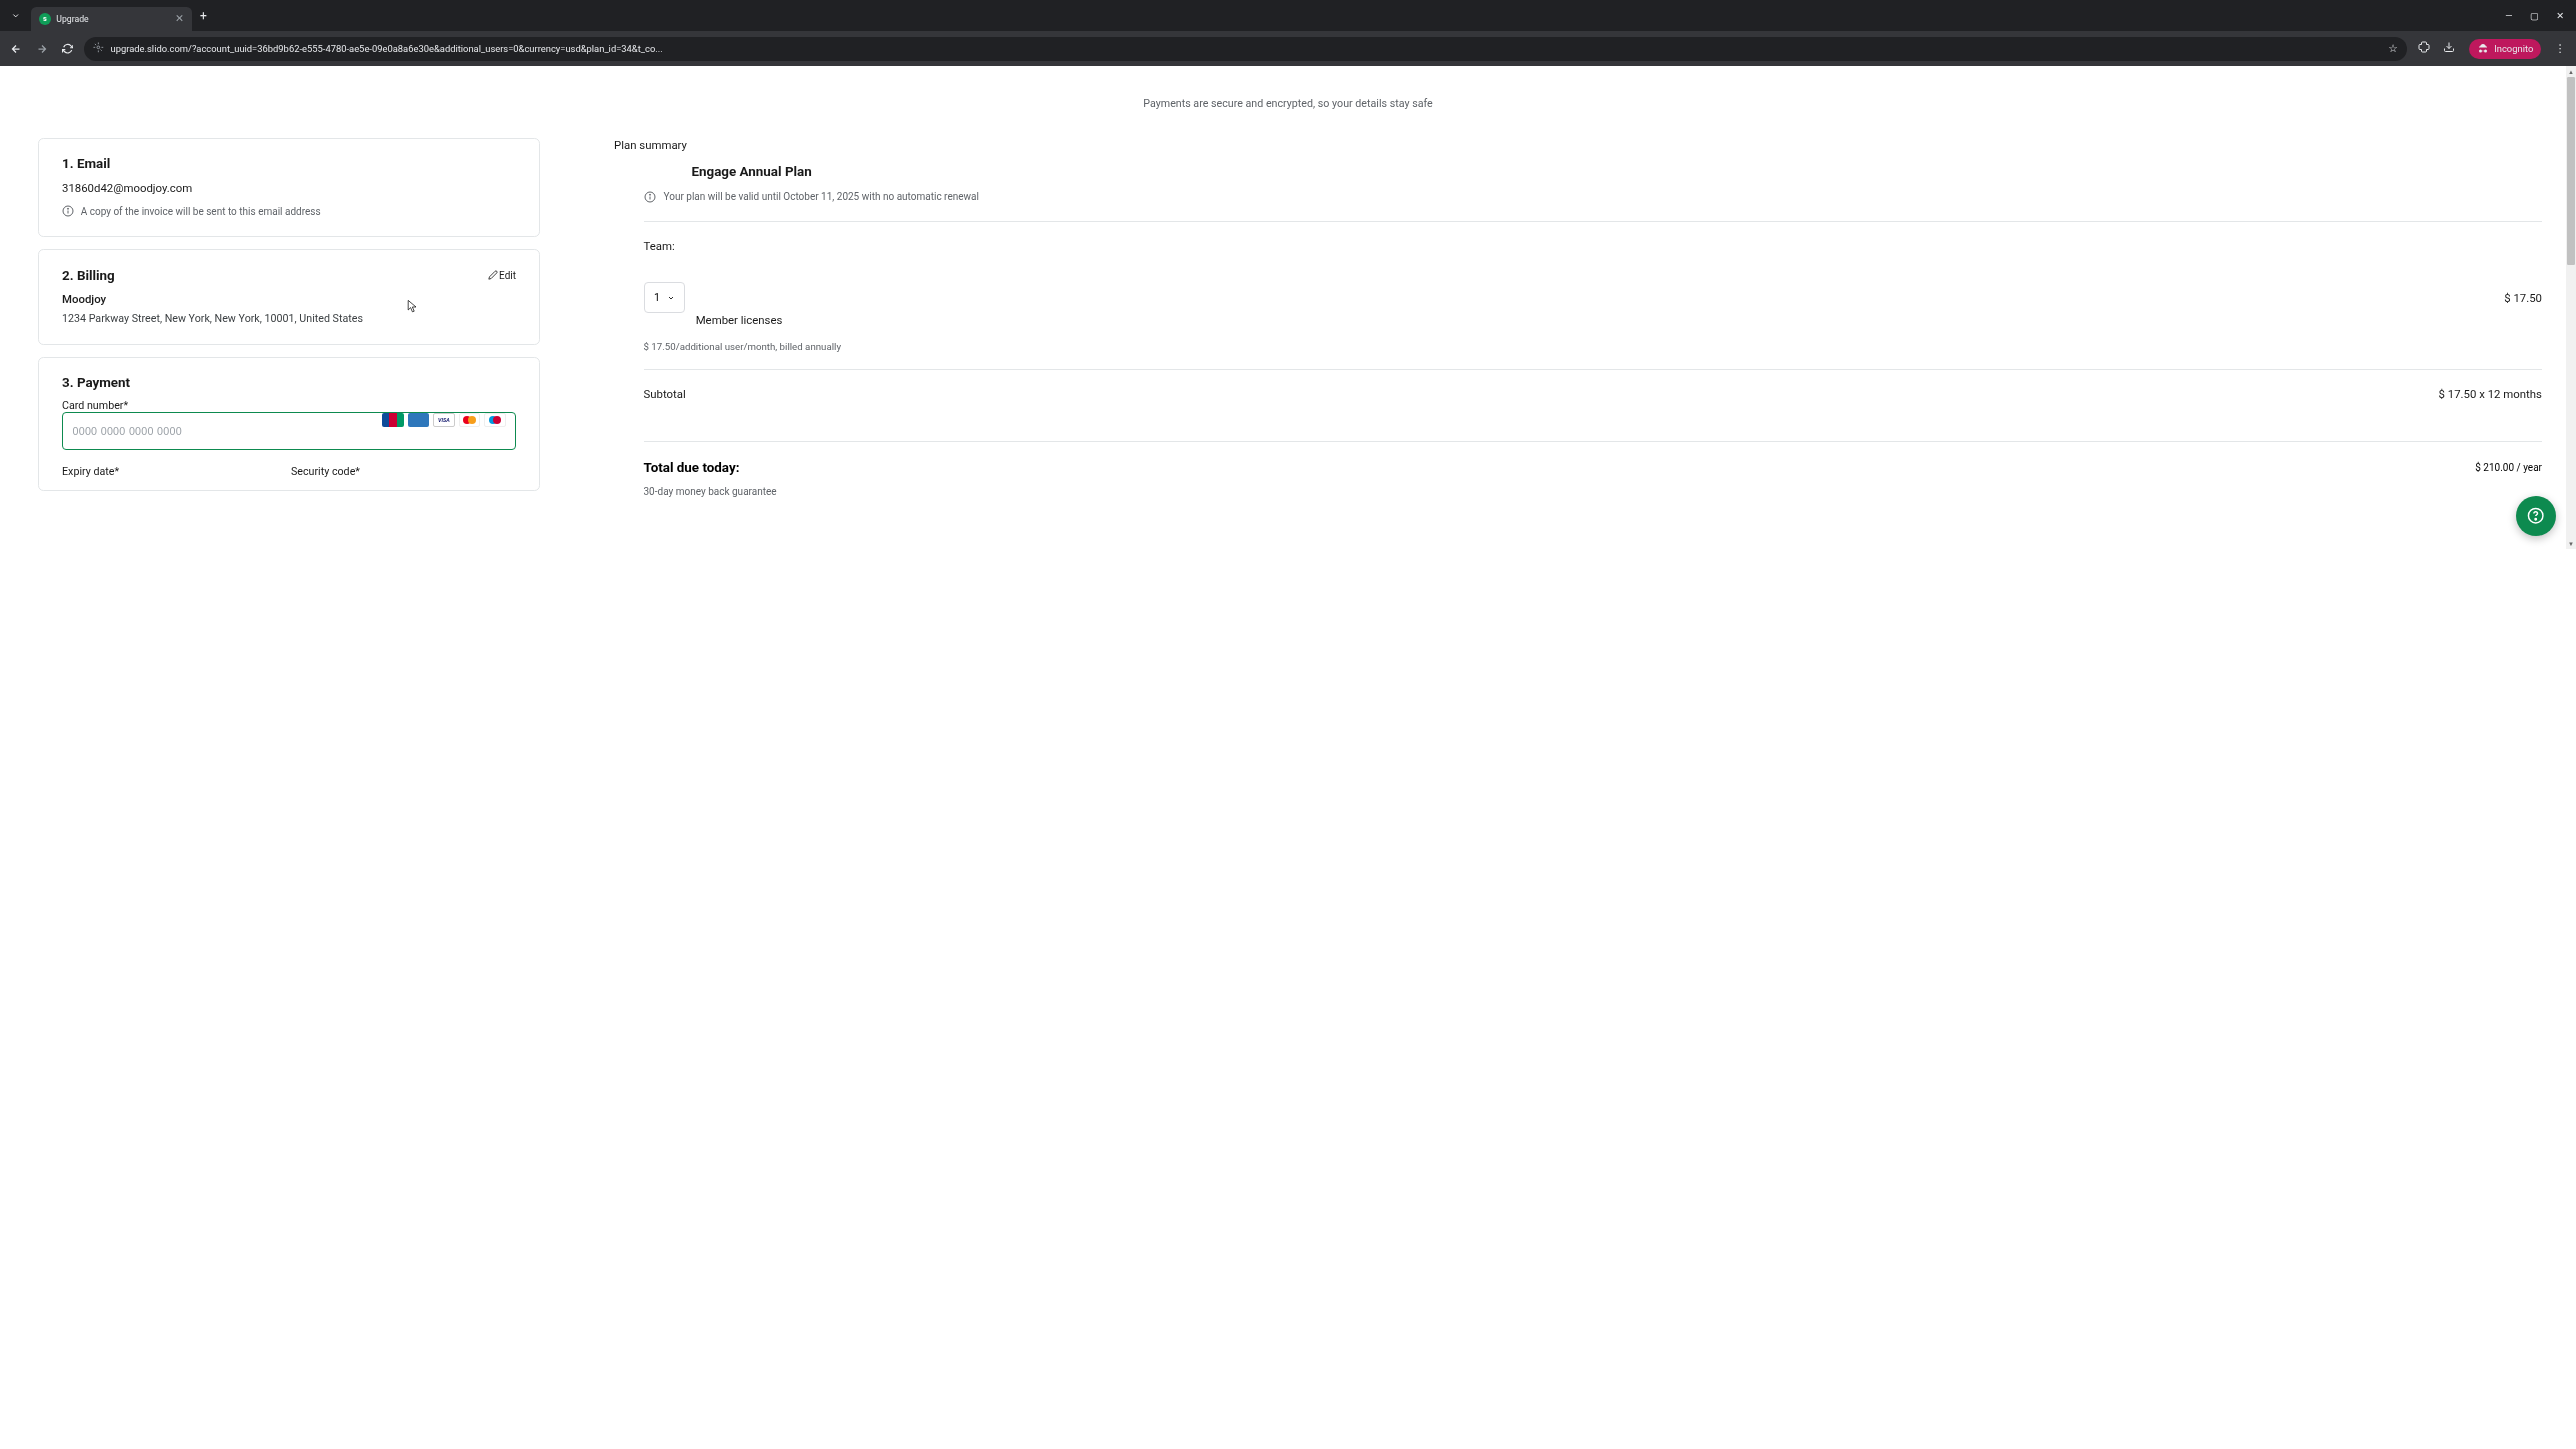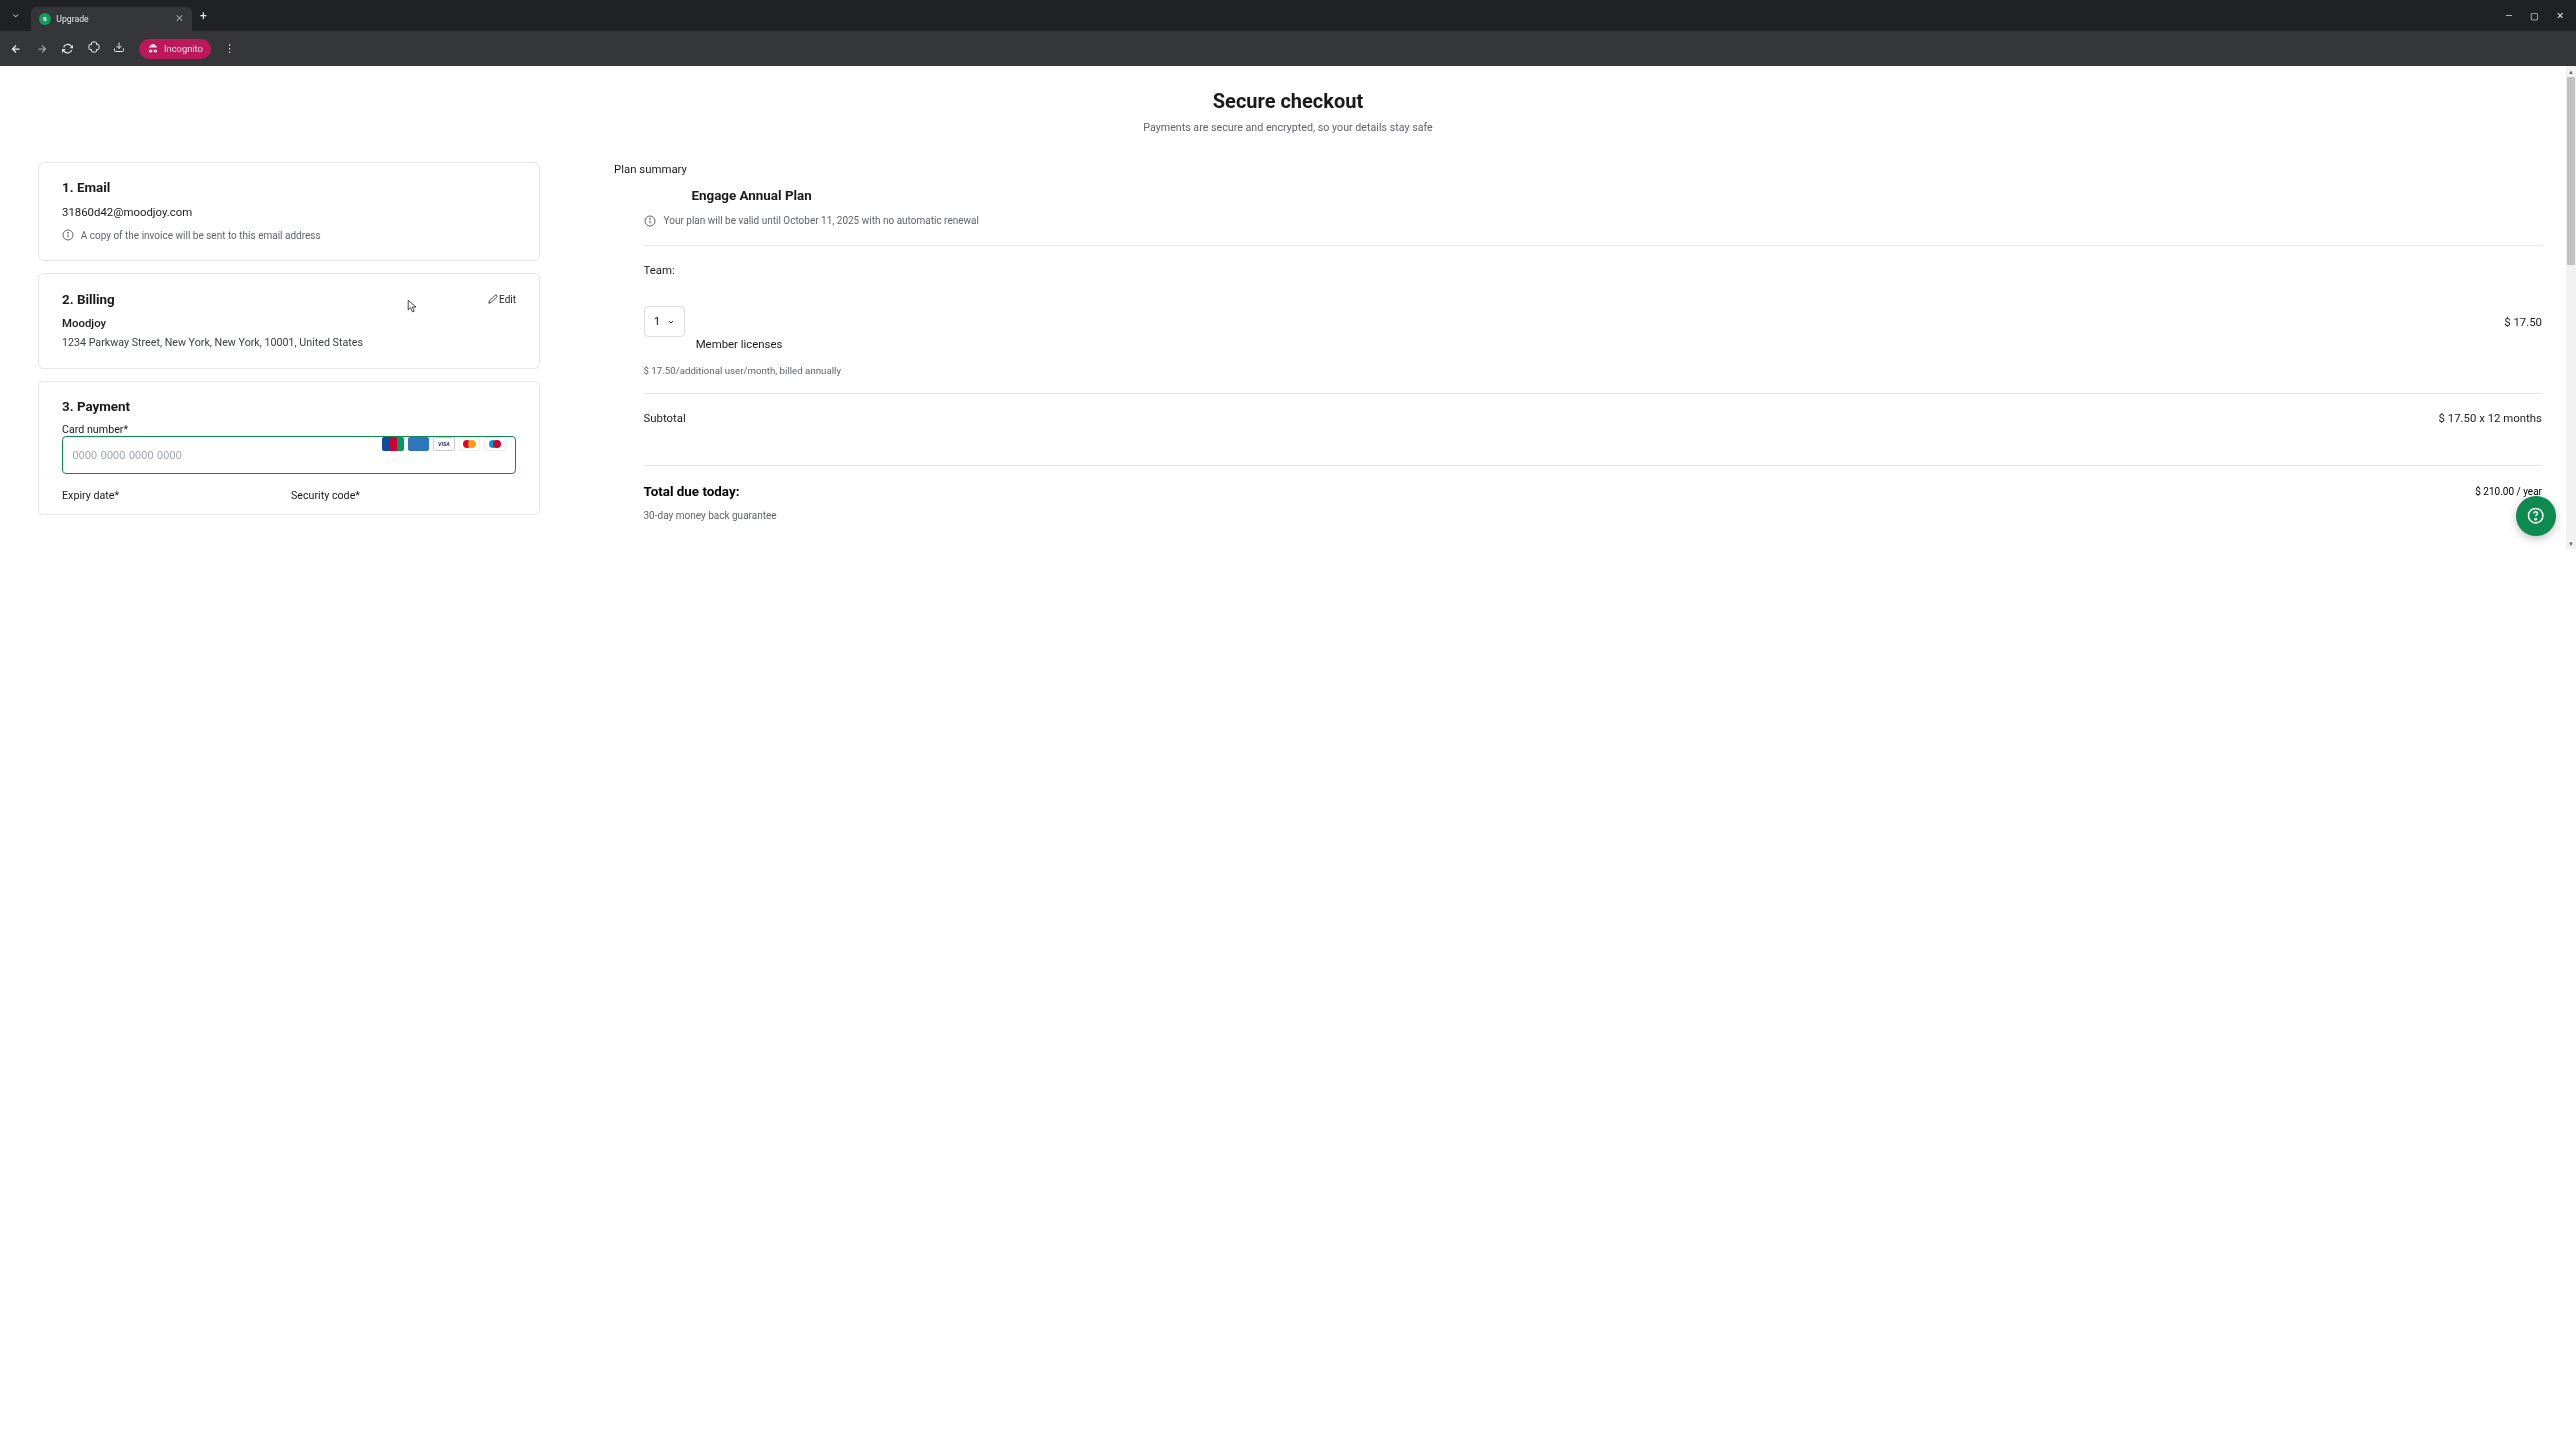--- a/index.html
+++ b/index.html
@@ -132,20 +132,30 @@
       <svg width="12" height="12" viewBox="0 0 24 24" fill="none" stroke="currentColor" stroke-width="2.5">
           <path d="M5 12h14M12 5l7 7-7 7"></path>
         </svg>
     </div>
     <div class="nav-btn active">
       <svg width="11.4" height="11.4" viewBox="0 0 24 24" fill="none" stroke="currentColor" stroke-width="2.5">
           <path d="M23 4v6h-6M1 20v-6h6"></path>
           <path d="M3.51 9a9 9 0 0114.85-3.36L23 10M1 14l4.64 4.36A9 9 0 0020.49 15"></path>
         </svg>
     </div>
+    <div class="urlbox">
+      <span class="lock">
+        <svg width="10.7" height="10.7" viewBox="0 0 24 24" fill="none" stroke="currentColor" stroke-width="2">
+            <circle cx="12" cy="12" r="3"></circle>
+            <path d="M12 1v4M12 19v4M4.22 4.22l2.83 2.83M16.95 16.95l2.83 2.83M1 12h4M19 12h4"></path>
+          </svg>
+      </span>
+      <span class="url-text">upgrade.slido.com/?account_uuid=36bd9b62-e555-4780-ae5e-09e0a8a6e30e&amp;additional_users=0&amp;currency=usd&amp;plan_id=34&amp;t_co...</span>
+      <span class="url-star">☆</span>
+    </div>
     <div class="right-icons">
       <span>
         <svg width="12" height="12" viewBox="0 0 24 24" fill="none" stroke="currentColor" stroke-width="2">
             <path d="M20 7h-3V4a2 2 0 00-2-2H9a2 2 0 00-2 2v3H4a2 2 0 00-2 2v6a2 2 0 002 2h3v3a2 2 0 002 2h6a2 2 0 002-2v-3h3a2 2 0 002-2V9a2 2 0 00-2-2z"></path>
           </svg>
       </span>
       <span>
         <svg width="12" height="12" viewBox="0 0 24 24" fill="none" stroke="currentColor" stroke-width="2">
             <path d="M21 15v4a2 2 0 01-2 2H5a2 2 0 01-2-2v-4M7 10l5 5 5-5M12 15V3"></path>
           </svg>
@@ -157,21 +167,20 @@
         <span>Incognito</span>
       </div>
       <span>⋮</span>
     </div>
   </div>
 </div>
 
 <div class="page">
 
   <div class="header">
-    <div class="h1">Secure checkout</div>
     <div class="sub">Payments are secure and encrypted, so your details stay safe</div>
   </div>
 
   <div class="content">
     <div class="left">
 
       <div class="card">
         <div class="step-title">1. Email</div>
         <div class="email-value">31860d42@moodjoy.com</div>
         <div class="info-row">

